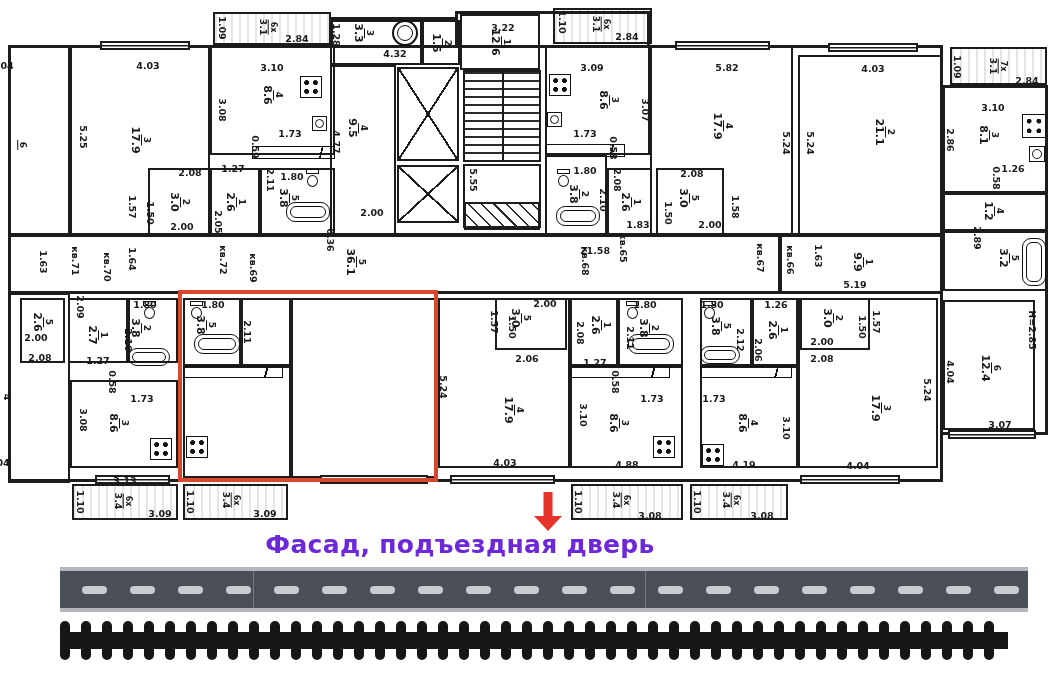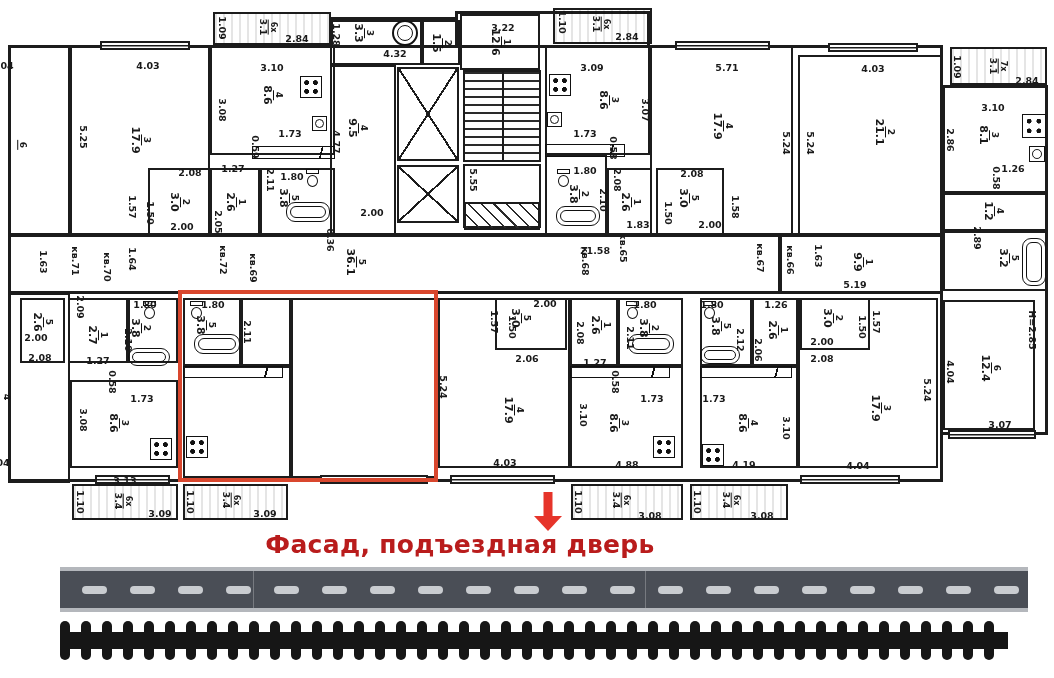--- a/index.html
+++ b/index.html
@@ -45,21 +45,21 @@
   .wc i{position:absolute;left:1px;top:6px;right:1px;bottom:0;border:1.3px solid #111;border-radius:50%;}
   .circ{border:2px solid #111;border-radius:50%;}
   .circ i{position:absolute;left:3px;top:3px;right:3px;bottom:3px;border:1.3px solid #111;border-radius:50%;}
   .counter{border:1.5px solid #111;background:linear-gradient(105deg,transparent 82%,#111 82% 84%,transparent 84%);}
   .highlight{position:absolute;border:4px solid #d9472e;box-sizing:border-box;z-index:8;}
   .arrow{position:absolute;z-index:9;}
   .arrow .stem{position:absolute;left:50%;top:0;width:9px;height:25px;transform:translateX(-50%);background:#e6342a;}
   .arrow .head{position:absolute;left:50%;top:24px;transform:translateX(-50%);width:0;height:0;
        border-left:14px solid transparent;border-right:14px solid transparent;border-top:15px solid #e6342a;}
   .caption{position:absolute;left:160px;top:530px;width:600px;text-align:center;
-       font-size:25px;font-weight:700;color:#b91c1c;letter-spacing:0.3px;}
+       font-size:25px;font-weight:700;color:#6d28d9;letter-spacing:0.3px;}
   .road{position:absolute;background:#b4b7bc;}
   .road .inner{position:absolute;left:0;right:0;top:4px;bottom:4px;background:#4a4e56;}
   .road .dash{position:absolute;background:#c9ccd0;border-radius:4px;}
   .road .seam{position:absolute;top:4px;bottom:4px;width:1px;background:rgba(255,255,255,0.25);}
   .rail{position:absolute;}
   .rail .bar{position:absolute;background:#161616;}
   .rail .tie{position:absolute;background:#161616;border-radius:5px;}
 </style>
 </head>
 <body>
@@ -418,21 +418,21 @@
       <div class="dim" style="left: 585px; top: 133px;">1.73</div>
       <div class="dim v" style="left: 613px; top: 148px;">0.58</div>
       <div class="dim" style="left: 585px; top: 170px;">1.80</div>
       <div class="dim v" style="left: 603px; top: 200px;">2.10</div>
       <div class="dim v" style="left: 617px; top: 180px;">2.08</div>
       <div class="dim" style="left: 638px; top: 224px;">1.83</div>
       <div class="dim" style="left: 692px; top: 173px;">2.08</div>
       <div class="dim v" style="left: 668px; top: 213px;">1.50</div>
       <div class="dim v" style="left: 735px; top: 207px;">1.58</div>
       <div class="dim" style="left: 710px; top: 224px;">2.00</div>
-      <div class="dim" style="left: 727px; top: 67px;">5.71</div>
+      <div class="dim" style="left: 727px; top: 67px;">5.82</div>
       <div class="dim v" style="left: 786px; top: 143px;">5.24</div>
       <div class="dim v" style="left: 810px; top: 143px;">5.24</div>
       <div class="dim" style="left: 873px; top: 68px;">4.03</div>
       <div class="dim v" style="left: 957px; top: 67px;">1.09</div>
       <div class="dim" style="left: 1027px; top: 80px;">2.84</div>
       <div class="dim" style="left: 993px; top: 107px;">3.10</div>
       <div class="dim v" style="left: 950px; top: 140px;">2.86</div>
       <div class="dim" style="left: 1013px; top: 168px;">1.26</div>
       <div class="dim v" style="left: 996px; top: 178px;">0.58</div>
       <div class="dim v" style="left: 977px; top: 238px;">2.89</div>

